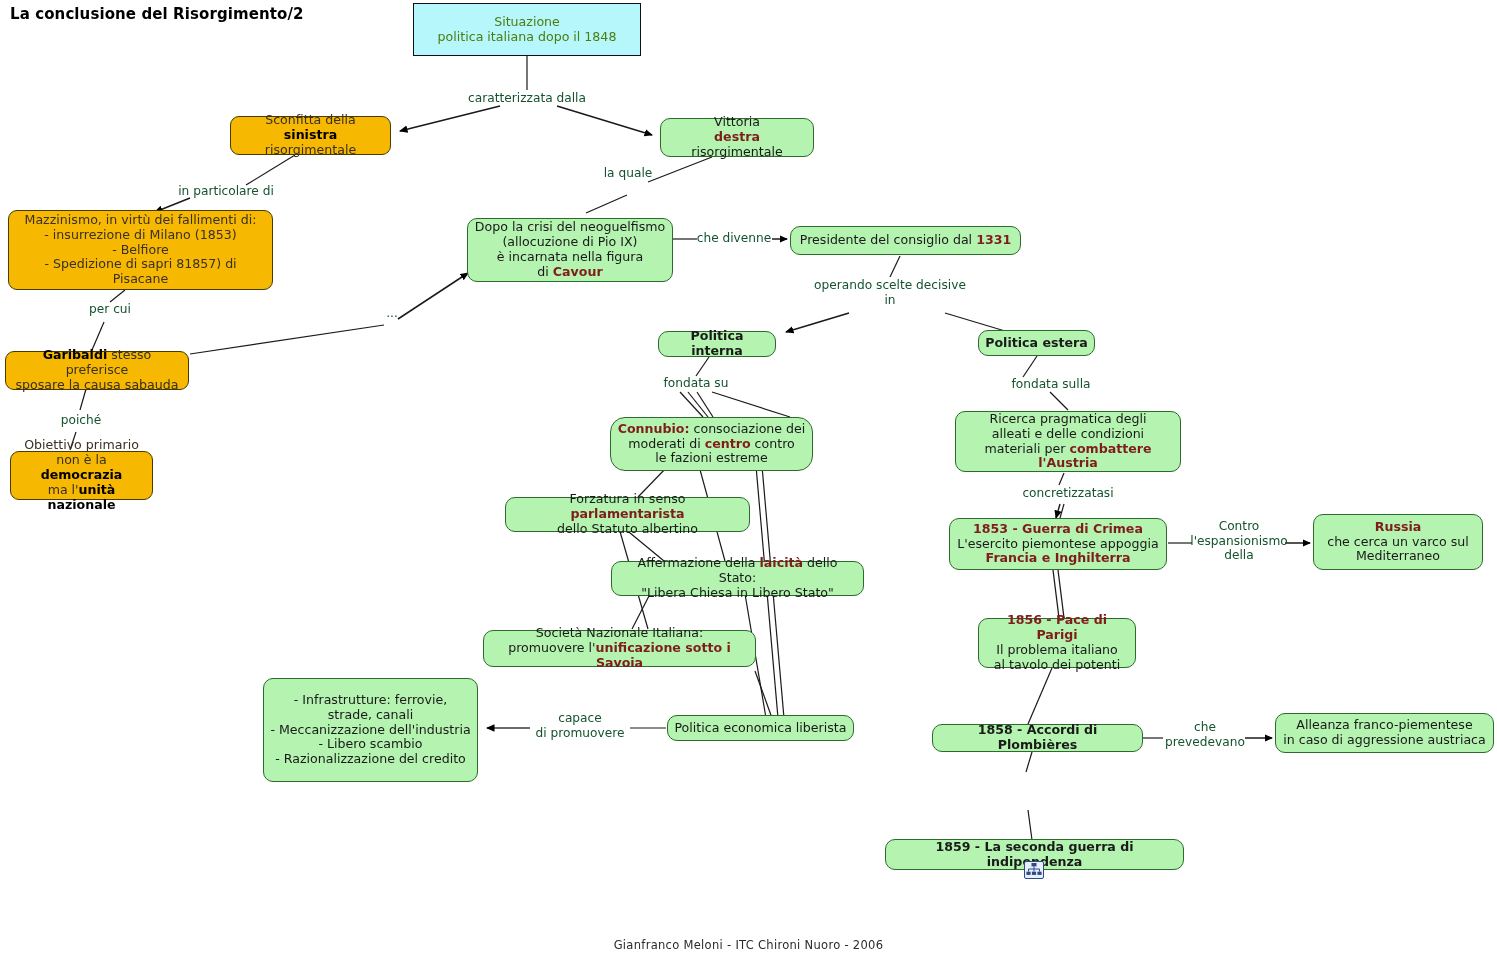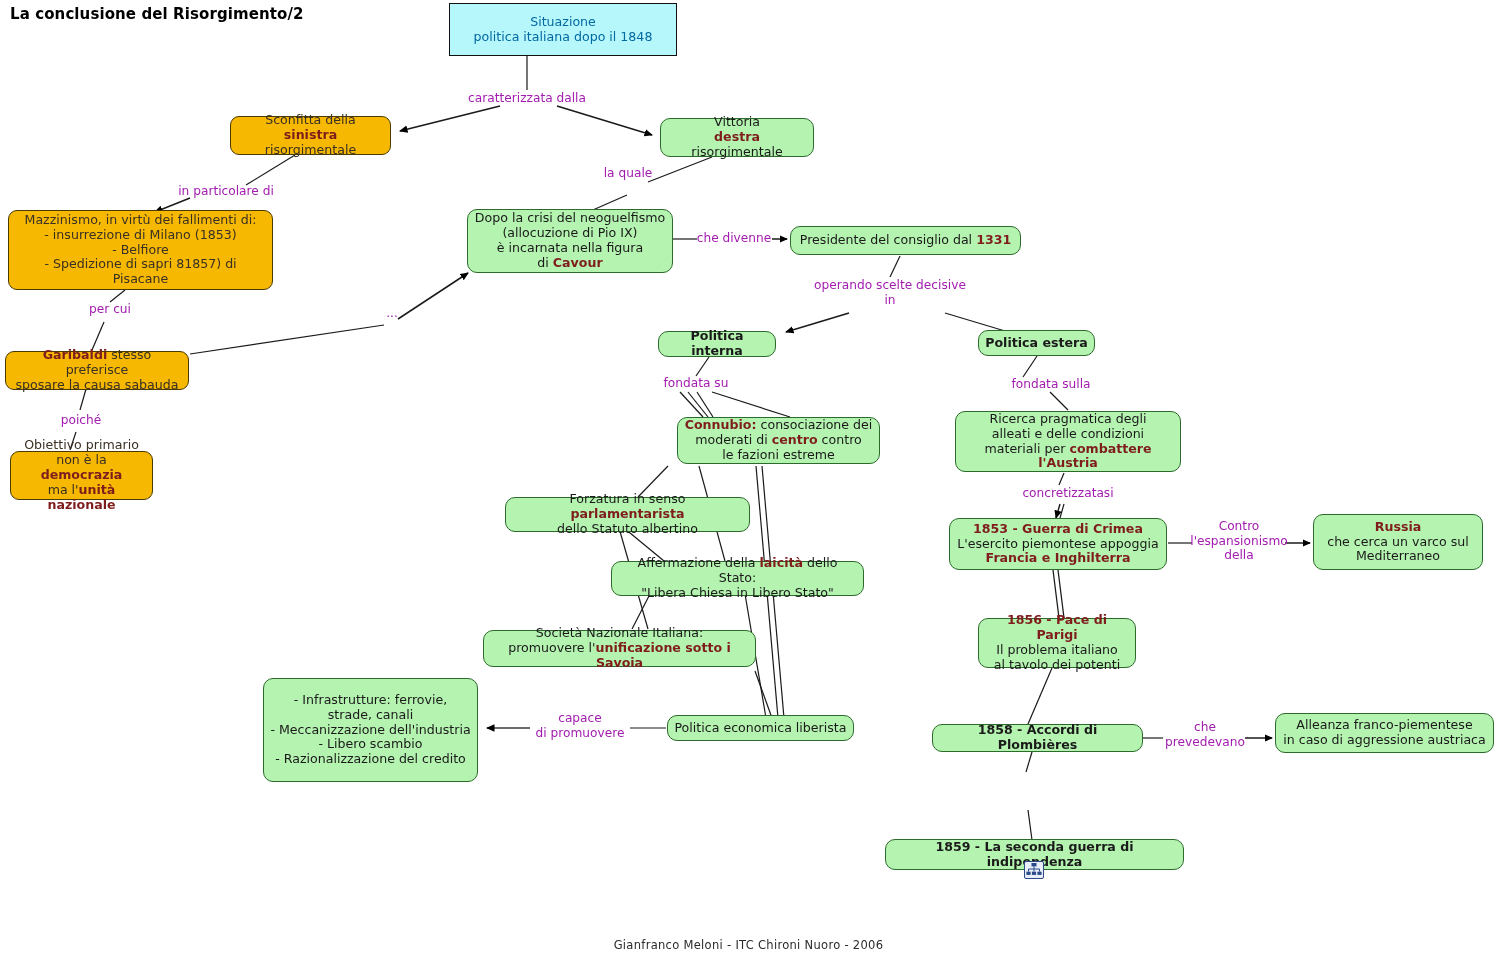--- a/index.html
+++ b/index.html
@@ -69,30 +69,29 @@
     background: #f6b800;
     border: 1.3px solid #4a3a00;
     border-radius: 9px;
     color: #3a3024;
     font-size: 12.6px;
   }
   .node.cyan {
     background: #b6f7fb;
     border: 1.3px solid #111111;
     border-radius: 0px;
-    color: #0369a1;
+    color: #4d7c0f;
     font-size: 12.6px;
-    margin-left: 36px;
   }
   .node b { font-weight: bold; color: #7f1d1d; }
-  .node.orange b { color: #7f1d1d; }
+  .node.orange b { color: #000000; }
   .edge-label {
     position: absolute;
     font-size: 12.2px;
-    color: #a21caf;
+    color: #14532d;
     text-align: center;
     line-height: 1.2;
     white-space: pre-line;
     background: transparent;
   }
   .childmap-icon {
     position: absolute;
     width: 20px;
     height: 18px;
     border: 1px solid #2a4a8a;
@@ -216,21 +215,21 @@
     <span>Vittoria<br><b>destra</b> risorgimentale</span>
   </div>
 
   <div class="node orange" style="left:8px; top:210px; width:265px; height:80px;">
     <span>Mazzinismo, in virtù dei fallimenti di:
 - insurrezione di Milano (1853)
 - Belfiore
 - Spedizione di sapri 81857) di Pisacane</span>
   </div>
 
-  <div class="node green" style="left:467px; top:209px; width:206px; height:64px;">
+  <div class="node green" style="left:467px; top:218px; width:206px; height:64px;">
     <span>Dopo la crisi del neoguelfismo<br>(allocuzione di Pio IX)<br>è incarnata nella figura<br>di <b>Cavour</b></span>
   </div>
 
   <div class="node green" style="left:790px; top:226px; width:231px; height:29px;">
     <span>Presidente del consiglio dal <b>1331</b></span>
   </div>
 
   <div class="node orange" style="left:5px; top:351px; width:184px; height:39px;">
     <span><b>Garibaldi</b> stesso preferisce<br>sposare la causa sabauda</span>
   </div>
@@ -240,21 +239,21 @@
   </div>
 
   <div class="node green" style="left:658px; top:331px; width:118px; height:26px;align-items:center;">
     <span style="font-weight:bold;">Politica interna</span>
   </div>
 
   <div class="node green" style="left:978px; top:330px; width:117px; height:26px;">
     <span style="font-weight:bold;">Politica estera</span>
   </div>
 
-  <div class="node green" style="left:677px; top:417px; width:203px; height:47px;">
+  <div class="node green" style="left:610px; top:417px; width:203px; height:54px;border-radius:15px;">
     <span><b>Connubio:</b> consociazione dei<br>moderati di <b>centro</b> contro<br>le fazioni estreme</span>
   </div>
 
   <div class="node green" style="left:505px; top:497px; width:245px; height:35px;">
     <span>Forzatura in senso <b>parlamentarista</b><br>dello Statuto albertino</span>
   </div>
 
   <div class="node green" style="left:611px; top:561px; width:253px; height:35px;">
     <span>Affermazione della <b>laicità</b> dello Stato:<br>"Libera Chiesa in Libero Stato"</span>
   </div>

